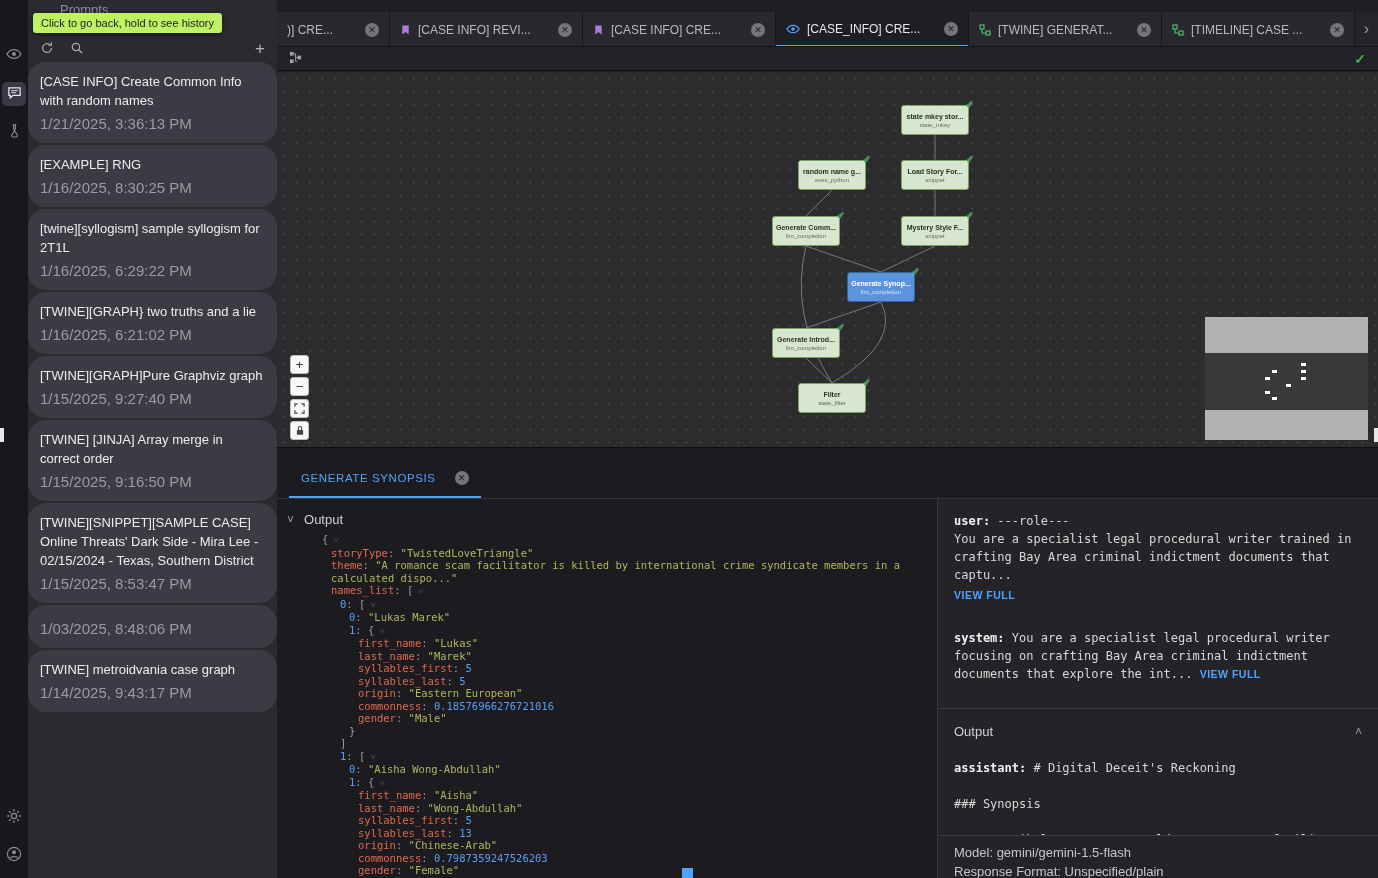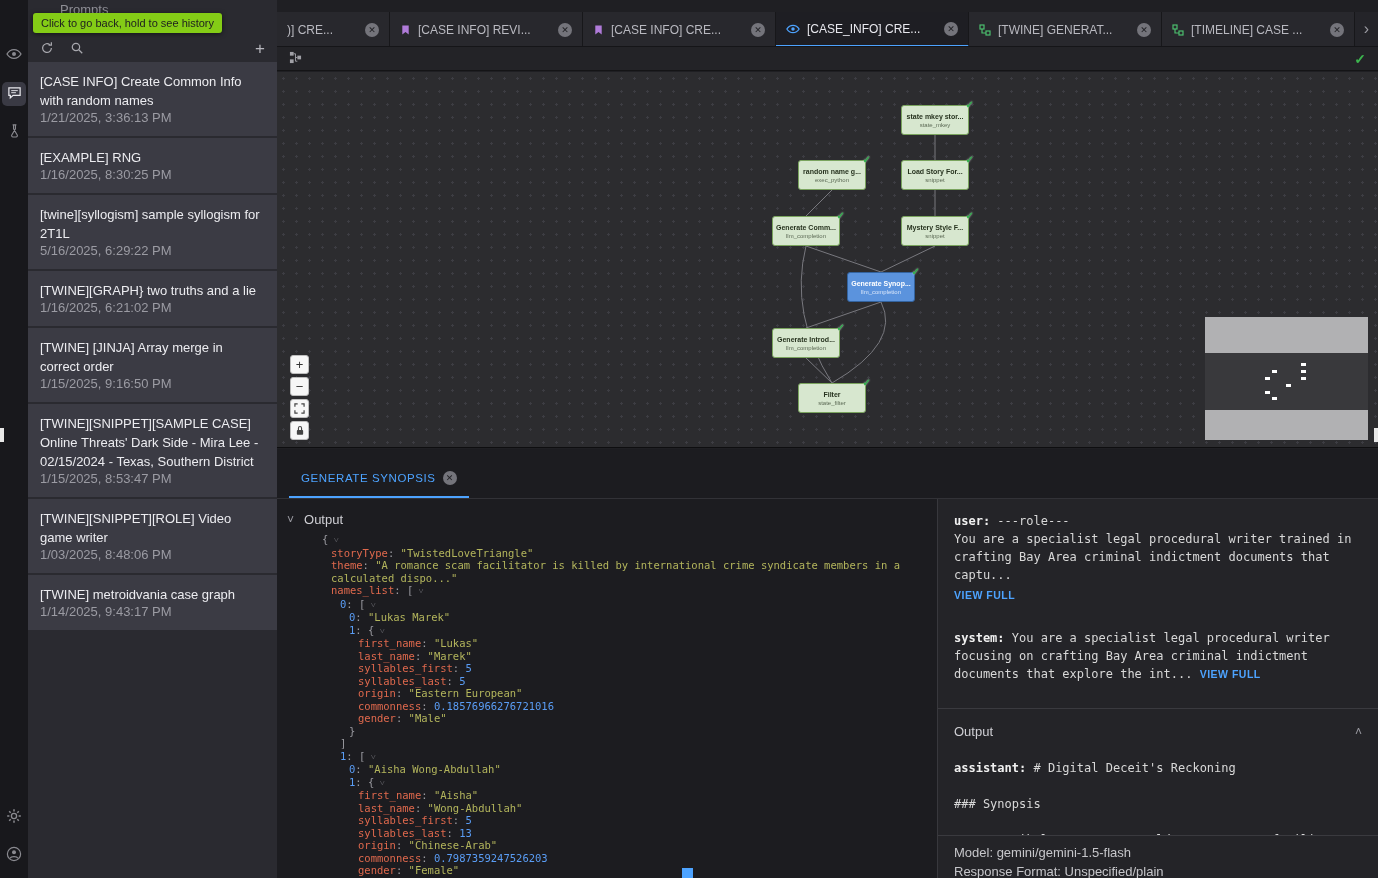--- a/index.html
+++ b/index.html
@@ -11,30 +11,30 @@
   .rail { position:absolute; left:0; top:0; width:28px; height:878px; background:#18181c;
           display:flex; flex-direction:column; align-items:center; padding-top:44px; gap:14px; z-index:5;}
   .rail-btn { width:24px; height:24px; display:flex; align-items:center; justify-content:center; border-radius:5px; cursor:pointer;}
   .rail-btn.active { background:#3a3a44; }
   .rail-spacer { flex:1; }
   .rail-bottom { display:flex; flex-direction:column; gap:14px; margin-bottom:10px; }
 
   
   .sidebar { position:absolute; left:28px; top:0; width:249px; height:878px; background:#2a2a30; z-index:4; }
   .sb-title { position:absolute; top:2px; left:12px; font-size:13px; color:#8f8f96;margin-left:20px; }
-  .tooltip { position:absolute; top:13px; left:5px; background:#84cc16; color:#1d1d20; font-size:11px;
+  .tooltip { position:absolute; top:13px; left:5px; background:#bef264; color:#1d1d20; font-size:11px;
              padding:4px 8px; border-radius:3px; box-shadow:0 1px 5px rgba(0,0,0,.55); z-index:30; white-space:nowrap;}
   .sb-toolbar { position:absolute; top:36px; left:0; right:0; height:24px; display:flex; align-items:center;
                 padding:0 12px; gap:16px; }
   .sb-icon { display:flex; align-items:center; cursor:pointer; }
   .sb-plus { margin-left:auto; color:#b6b6bd; font-size:17px; line-height:17px; cursor:pointer; }
   .prompt-list { position:absolute; top:62px; left:0; right:0; bottom:0; overflow:hidden; }
-  .prompt-item { background:#3b3b44; margin-bottom:2px; padding:10px 12px 11px 12px; cursor:pointer; }
+  .prompt-item { background:#3b3b44; margin-bottom:2px; padding:10px 12px 11px 12px; cursor:pointer;border-radius:18px; }
   .pi-title { font-size:13px; line-height:19px; color:#ececf0; }
-  .pi-date { font-size:13px; color:#9b9ba3; }
+  .pi-date { font-size:15px; color:#9b9ba3; margin-top:5px; }
 
   
   .main { position:absolute; left:277px; top:12px; width:1101px; height:878px; }
 
   
   .tabbar { height:35px; background:#242429; display:flex; border-bottom:1px solid #151518; }
   .tabs { display:flex; flex:1; overflow:hidden; }
   .tab { width:193px; flex:none; height:35px; display:flex; align-items:center; gap:7px; padding:0 10px;
          background:#28282d; border-right:1px solid #17171a; cursor:pointer; }
   .tab:first-child { width:113px; }
@@ -73,21 +73,21 @@
               display:flex; align-items:center; justify-content:center; font-size:13px; color:#333; cursor:pointer; }
 
   .minimap { position:absolute; left:928px; top:245px; width:163px; height:123px; background:#b1b1b3; cursor:pointer;}
   .mm-dark { position:absolute; left:0; top:36px; width:163px; height:57px; background:#39393c; }
   .mm-mark { position:absolute; width:5px; height:3px; background:#ffffff; }
 
   
   .bottom { position:absolute; top:437px; left:0; width:1101px; height:441px; background:#1c1c20;
             display:flex; flex-direction:column; }
   .bp-tabbar { height:50px; border-bottom:1px solid #323237; display:flex; align-items:flex-end; padding-left:12px; }
-  .bp-tab { height:38px; display:flex; align-items:center; gap:7px; padding:0 12px;
+  .bp-tab { height:38px; display:flex; align-items:center; gap:19px; padding:0 12px;
             border-bottom:2px solid #4da3ff; cursor:pointer; }
   .bp-tab-label { color:#4da3ff; font-size:11.5px; letter-spacing:.6px; }
   .bp-close { width:14px; height:14px; border-radius:50%; background:#74747b; color:#1f1f23;
               font-size:9px; line-height:14px; text-align:center; cursor:pointer; }
   .bp-body { flex:1; display:flex; overflow:hidden; }
 
   .json-pane { width:661px; flex:none; border-right:1px solid #38383d; overflow:hidden; }
   .jp-header { display:flex; align-items:center; gap:10px; padding:13px 0 6px 10px; color:#cfcfd4; font-size:13px; }
   .jp-chev { color:#9a9aa1; font-size:12px; cursor:pointer; }
   .json-tree { font-family:"DejaVu Sans Mono", monospace; font-size:10.5px; line-height:12.5px; white-space:pre-wrap; }
@@ -180,36 +180,39 @@
         <div class="prompt-item">
           <div class="pi-title">[CASE INFO] Create Common Info with random names</div>
           <div class="pi-date">1/21/2025, 3:36:13 PM</div>
         </div>
         <div class="prompt-item">
           <div class="pi-title">[EXAMPLE] RNG</div>
           <div class="pi-date">1/16/2025, 8:30:25 PM</div>
         </div>
         <div class="prompt-item">
           <div class="pi-title">[twine][syllogism] sample syllogism for 2T1L</div>
-          <div class="pi-date">5/16/2025, 6:29:22 PM</div>
+          <div class="pi-date">1/16/2025, 6:29:22 PM</div>
         </div>
         <div class="prompt-item">
           <div class="pi-title">[TWINE][GRAPH} two truths and a lie</div>
           <div class="pi-date">1/16/2025, 6:21:02 PM</div>
         </div>
         <div class="prompt-item">
+          <div class="pi-title">[TWINE][GRAPH]Pure Graphviz graph</div>
+          <div class="pi-date">1/15/2025, 9:27:40 PM</div>
+        </div>
+        <div class="prompt-item">
           <div class="pi-title">[TWINE] [JINJA] Array merge in correct order</div>
           <div class="pi-date">1/15/2025, 9:16:50 PM</div>
         </div>
         <div class="prompt-item">
           <div class="pi-title">[TWINE][SNIPPET][SAMPLE CASE] Online Threats' Dark Side - Mira Lee - 02/15/2024 - Texas, Southern District</div>
           <div class="pi-date">1/15/2025, 8:53:47 PM</div>
         </div>
         <div class="prompt-item">
-          <div class="pi-title">[TWINE][SNIPPET][ROLE] Video game writer</div>
           <div class="pi-date">1/03/2025, 8:48:06 PM</div>
         </div>
         <div class="prompt-item">
           <div class="pi-title">[TWINE] metroidvania case graph</div>
           <div class="pi-date">1/14/2025, 9:43:17 PM</div>
         </div>
       </div>
   </div>
 
   <div class="main">

